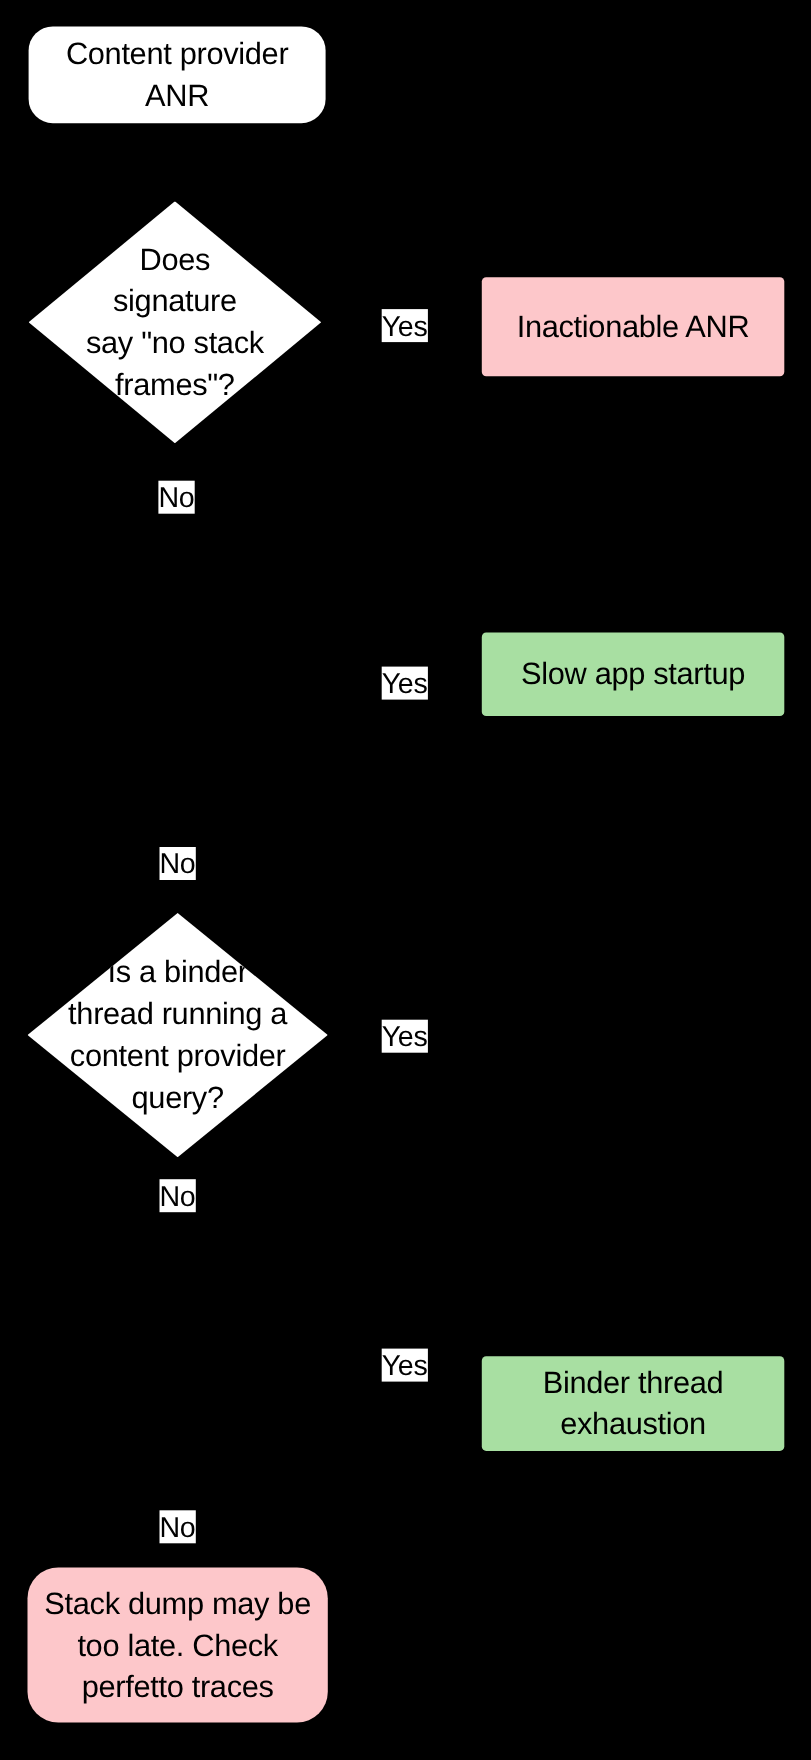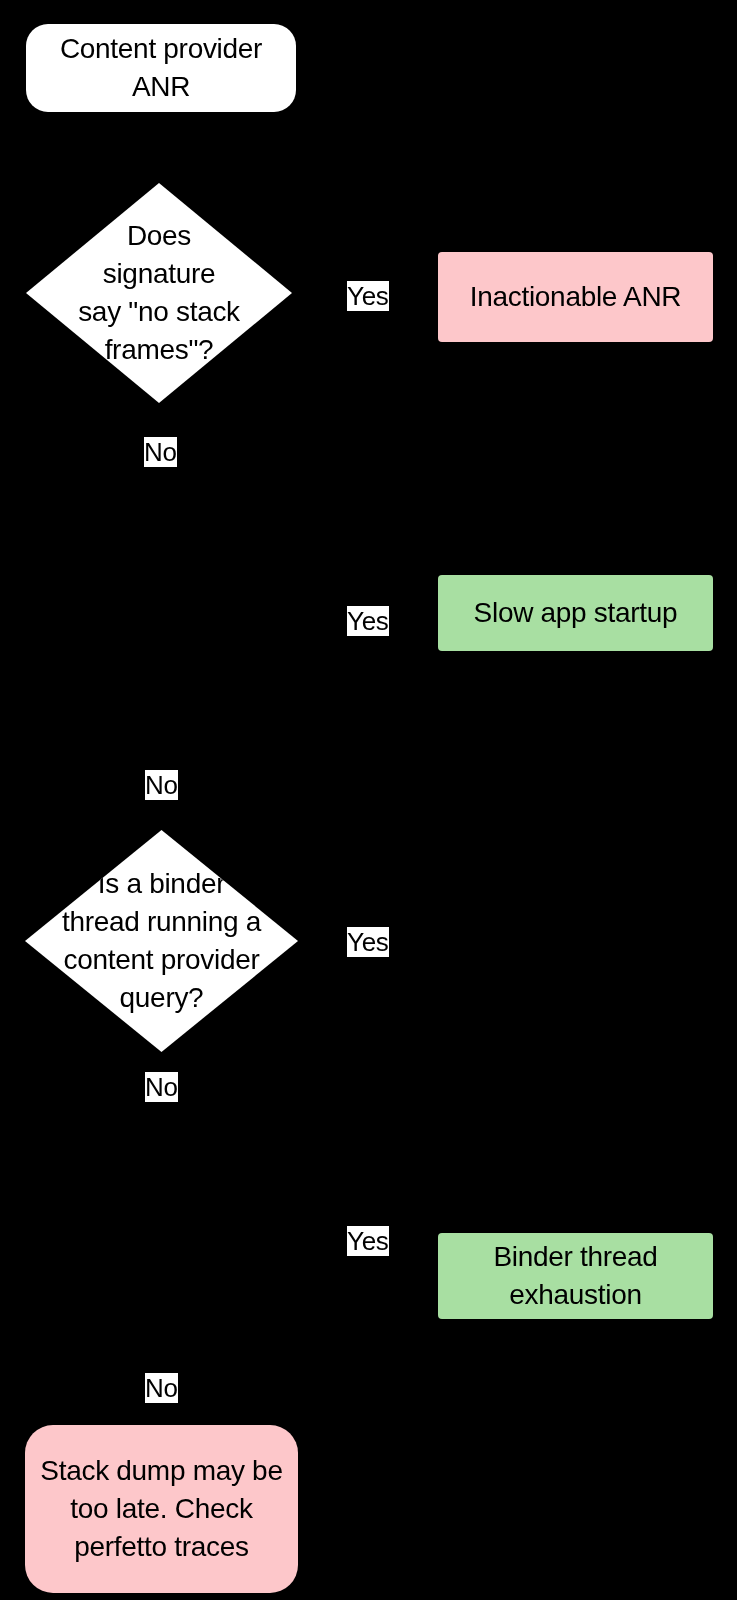--- a/index.html
+++ b/index.html
@@ -35,21 +35,21 @@
   .d2{left:26px;top:496px;width:271px;height:250px;}
   .d3{left:25px;top:830px;width:273px;height:222px;}
   .d4{left:27px;top:1127px;width:270px;height:226px;}
   .outcome{left:438px;width:275px;border-radius:4px;}
   .o1{top:252px;height:90px;}
   .o2{top:575px;height:76px;}
   .o3{top:896px;height:91px;}
   .o4{top:1197px;height:86px;margin-top:36px;}
   .tone-bad{background:var(--bad_fill,#fdc7ca);}
   .tone-good{background:var(--good_fill,#a8dfa2);}
-  .end{left:25px;top:1425px;width:273px;height:168px;border-radius:28px;}
+  .end{left:25px;top:1425px;width:273px;height:141px;border-radius:28px;}
   .edge-label{
     position:absolute;
     background:var(--edge_label_bg,#fff);
     font-size:26px;line-height:30px;
     padding:0 0;
     letter-spacing:-0.3px;
   }
   .y1{left:347px;top:281px;}
   .y2{left:347px;top:606px;}
   .y3{left:347px;top:927px;}

